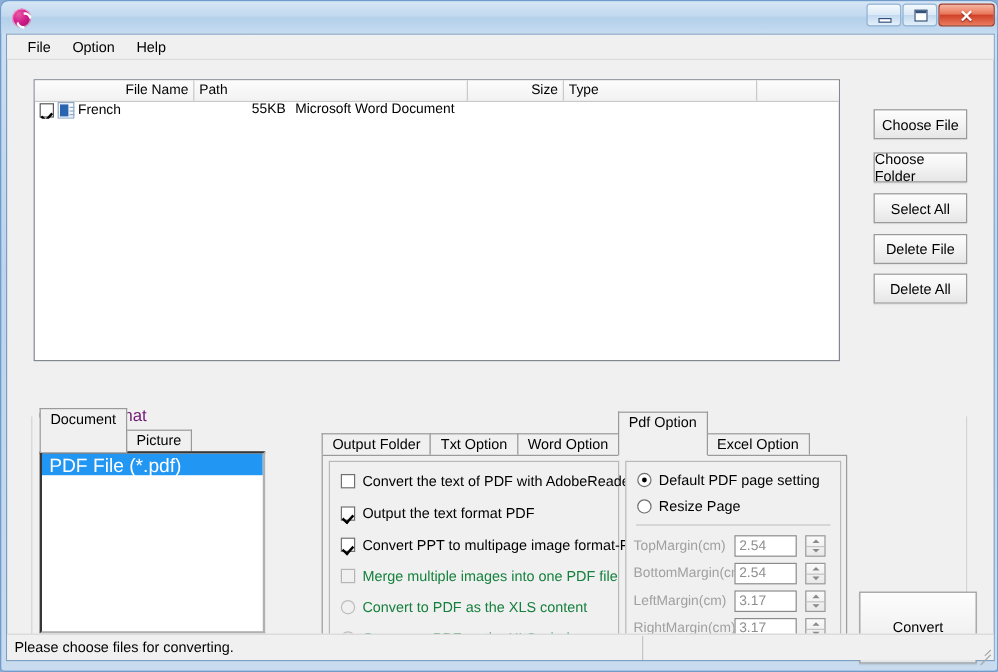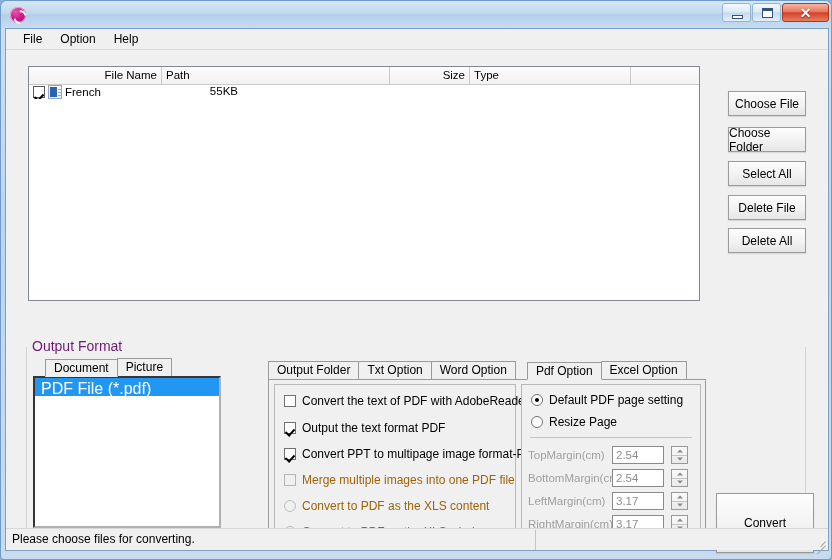--- a/index.html
+++ b/index.html
@@ -181,23 +181,22 @@
   
   .tabctl-left { position: absolute; left: 27px; top: 328px; width: 196px; height: 190px; }
   .tabstrip { display: flex; height: 19px; align-items: flex-end; }
   .tab {
     font-size: 12px; color: #000; padding: 1px 8px 2px 8px;
     background: #f0f0f0;
     border: 1px solid #9a9a9a; border-bottom: none;
     margin-right: -1px; position: relative; cursor: default;
   }
   .tab.active {
-    background: #f0f0f0; z-index: 3; padding-bottom: 1px; top: 1px;
+    background: #f0f0f0; z-index: 3; padding-bottom: 20px; top: 1px;
     border-bottom: 1px solid #f0f0f0;
-    margin-left: 12px;
   }
   .listbox {
     position: absolute; left: 0; top: 19px;
     width: 188px; height: 152px;
     background: #fff; border: 2px inset #b0b0b0;
     border-top-color: #8a8a8a; border-left-color: #8a8a8a;
     overflow: hidden;
   }
   .lb-item {
     font-size: 16px; color: #000; padding: 2px 6px; height: 18px;
@@ -215,21 +214,21 @@
     border: 1px solid #b8b8b8;
   }
   .ib-left { left: 5px; top: 4px; width: 242px; height: 158px; }
   .ib-right { left: 252px; top: 4px; width: 180px; height: 158px; }
 
   .opt {
     display: flex; align-items: center; gap: 6px;
     font-size: 12px; color: #000; position: absolute; left: 9px;
     white-space: nowrap;
   }
-  .opt.dis { color: #a16207; }
+  .opt.dis { color: #15803d; }
   .box {
     width: 12px; height: 12px; flex: none;
     background: #fff; border: 1px solid #707070; position: relative;
   }
   .box.dis { background: #f0f0f0; border-color: #b5b5b5; }
   .box.on::after {
     content: ""; position: absolute; left: 2px; top: 4px;
     width: 4px; height: 7px; border: solid #000;
     border-width: 0 2px 2px 0; transform: rotate(42deg);
   }
@@ -335,20 +334,21 @@
         <div class="lv-col c3">Type</div>
         <div class="lv-col c4"></div>
       </div>
       <div class="lv-row">
         <div class="lv-cell c0">
           <span class="cb checked"></span>
           <span class="docicon"></span>
           <span>French</span>
         </div>
         <div class="lv-cell c2">55KB</div>
+        <div class="lv-cell c3">Microsoft Word Document</div>
       </div>
     </div>
 
     <div class="btn rbtn b0">Choose File</div>
     <div class="btn rbtn b1">Choose Folder</div>
     <div class="btn rbtn b2">Select All</div>
     <div class="btn rbtn b3">Delete File</div>
     <div class="btn rbtn b4">Delete All</div>
 
     <div class="grouplabel">Output Format</div>

